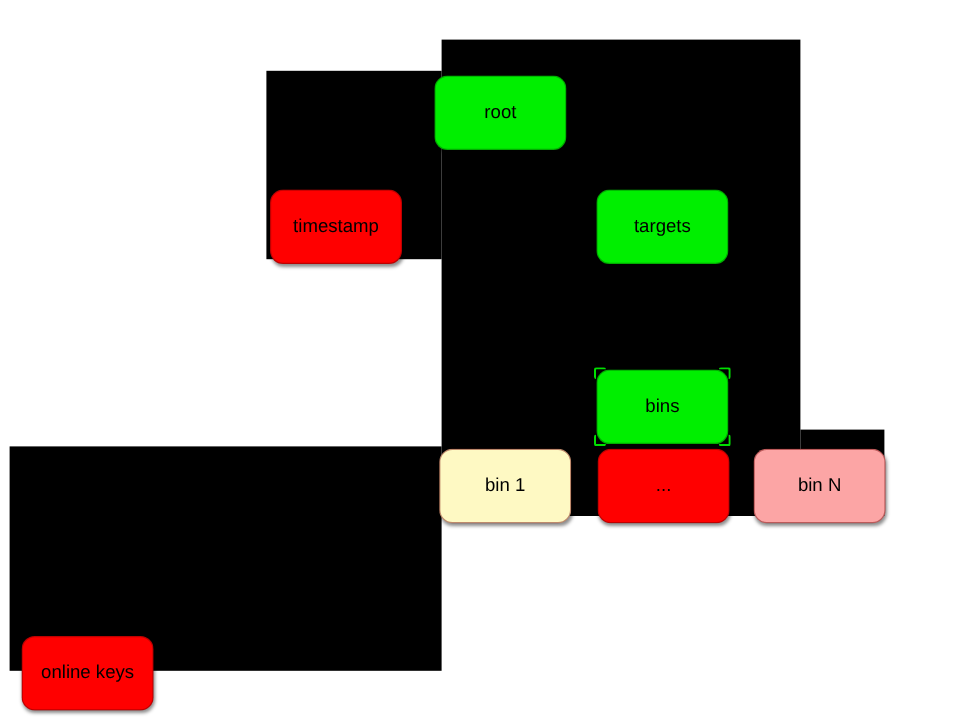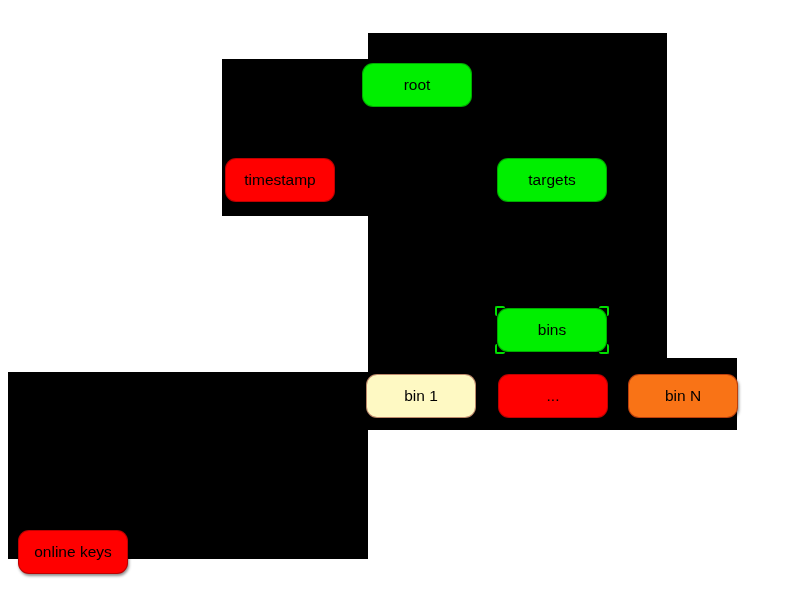--- a/index.html
+++ b/index.html
@@ -6,21 +6,21 @@
   .canvas{
     position:relative;width:800px;height:600px;background:#ffffff;overflow:hidden;
     font-family:"Liberation Sans", sans-serif;
   }
   .panel{position:absolute;background:#000000;}
   .panel-a{left:222px;top:59px;width:146px;height:157px;}
   .panel-b{left:368px;top:33px;width:299px;height:397px;}
   .panel-e{left:667px;top:358px;width:70px;height:72px;}
   .panel-d{left:8px;top:372px;width:360px;height:187px;}
   .node{
-    position:absolute;width:110px;height:44px;border-radius:11px;
+    position:absolute;width:110px;height:62px;border-radius:11px;
     display:flex;align-items:center;justify-content:center;
     font-size:15.5px;color:#000000;box-sizing:border-box;
     box-shadow:1px 2px 3px rgba(0,0,0,0.45);
   }
   .node.red{border:1px solid rgba(110,0,0,0.45);}
   .node.green{border:1px solid rgba(0,90,0,0.45);}
   .n-root{left:362px;top:63px;}
   .n-timestamp{left:225px;top:158px;}
   .n-snapshot{left:363px;top:158px;}
   .n-targets{left:497px;top:158px;justify-content:center;}
@@ -72,21 +72,21 @@
   </div>
 
   <div class="node red n-bin1" style="background: #fef9c3;">
     <span class="label">bin 1</span>
   </div>
 
   <div class="node red n-dots" style="background: rgb(255, 0, 0);">
     <span class="label">...</span>
   </div>
 
-  <div class="node red n-binN" style="background: #f97316;">
+  <div class="node red n-binN" style="background: #fca5a5;">
     <span class="label">bin N</span>
   </div>
 
   <div class="node red n-online" style="background: rgb(255, 0, 0); margin-top: 42px;">
     <span class="label">online keys</span>
   </div>
 
 
 </div>
 

